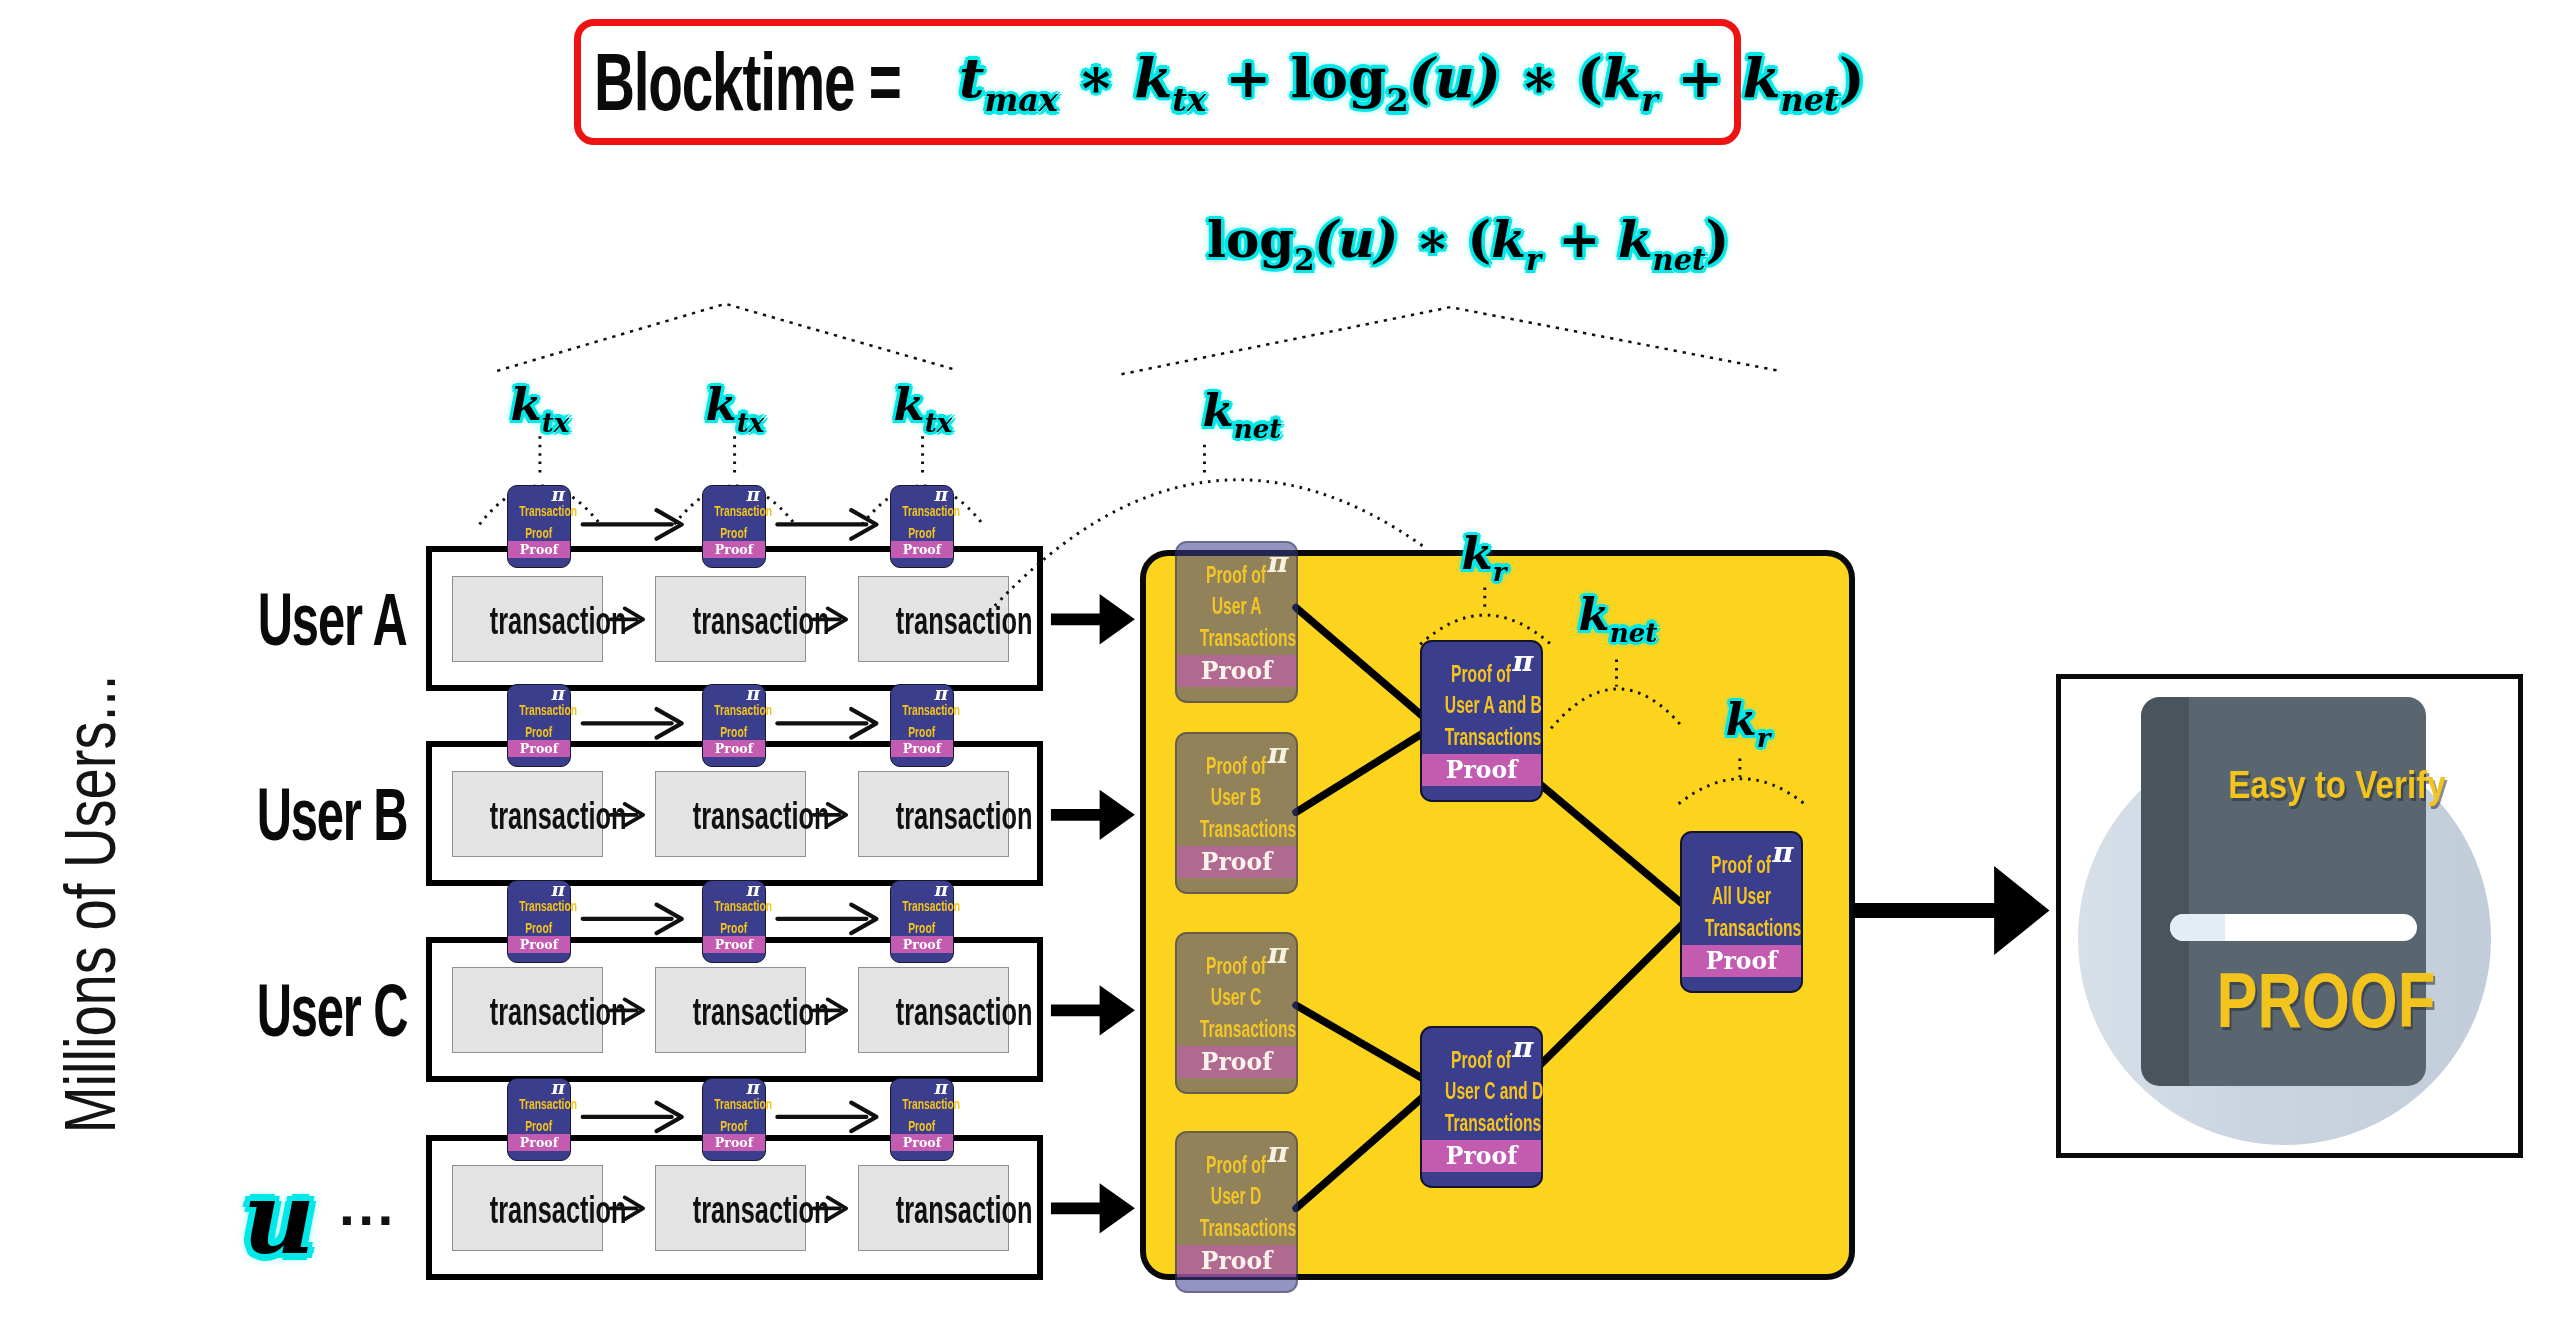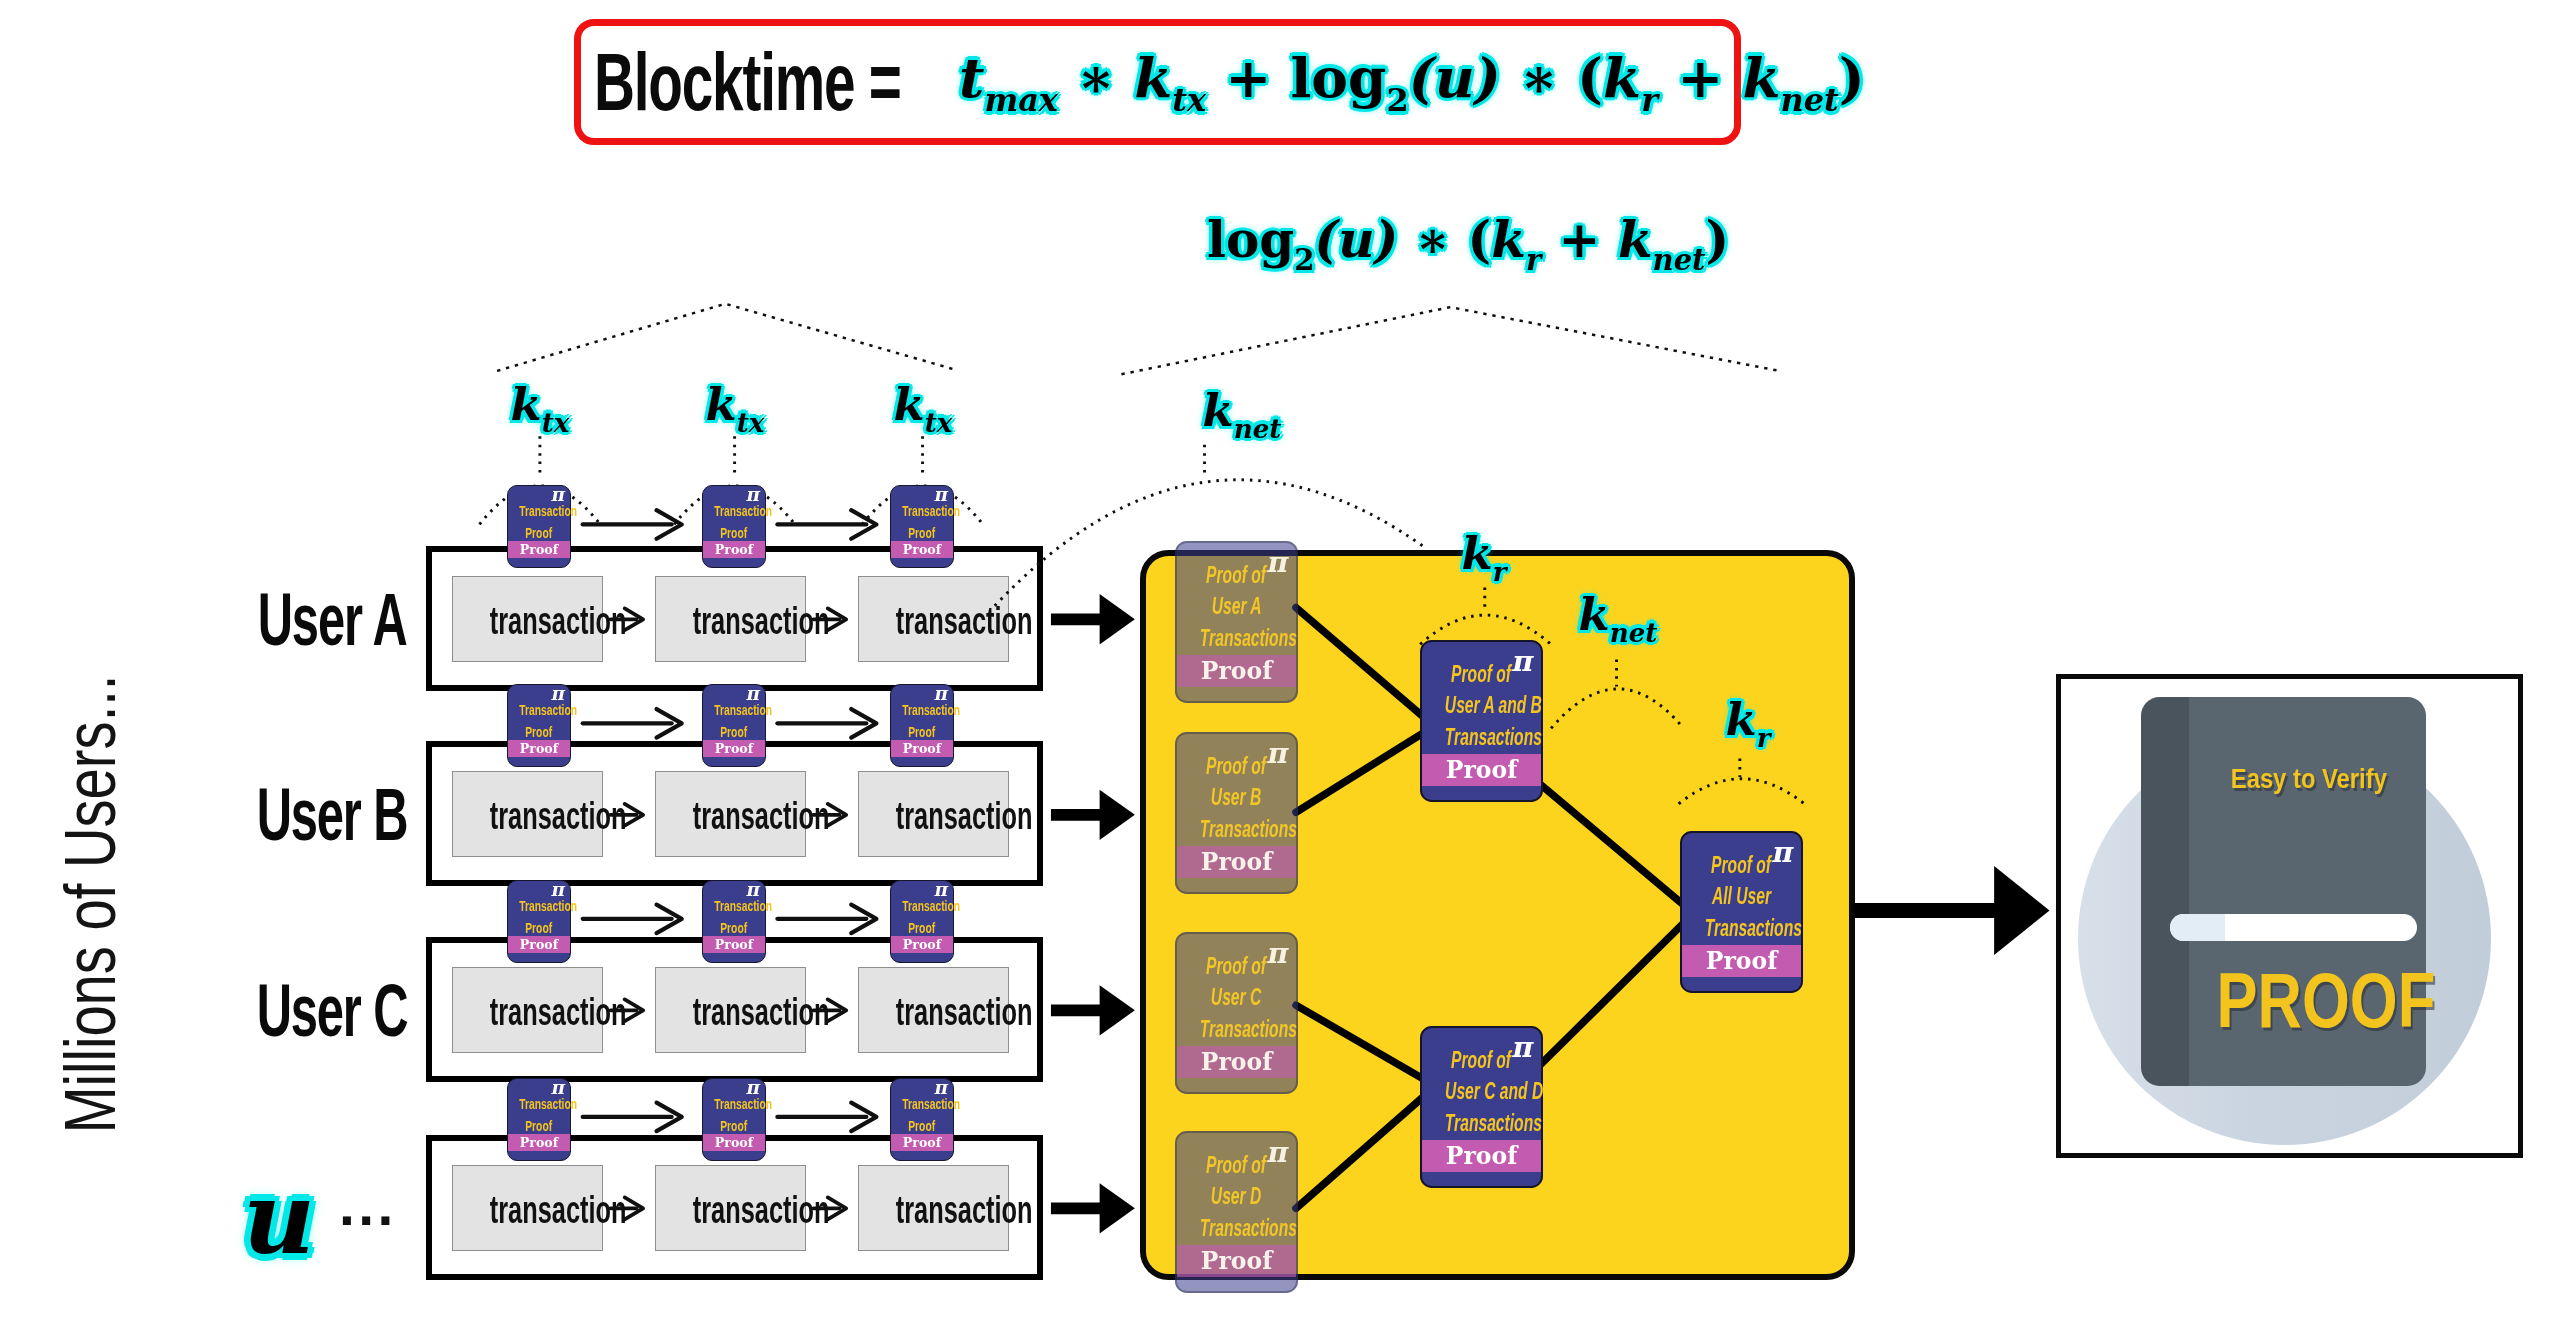--- a/index.html
+++ b/index.html
@@ -66,39 +66,39 @@
   
   .pcard { width:119px; height:158px; border-radius:11.8px; z-index:3; }
   .pcard.opaque { background:#3b3e8c; border:2.5px solid #14142b; }
   .pcard.ghost  { background:rgba(59,62,140,0.55); border:2.5px solid rgba(25,25,50,0.35); }
   .pcard .pi    { position:absolute; top:1.7px; right:7.6px; font-family:"DejaVu Serif",serif;
                   font-style:italic; font-weight:bold; font-size:28.5px; color:#fff; }
   .pcard.ghost .pi { color:rgba(255,252,238,0.92); }
   .pcard .l1 { position:absolute; top:18.5px; left:0; right:0; text-align:center; }
   .pcard .l2 { position:absolute; top:50px; left:0; right:0; text-align:center; }
   .pcard .l3 { position:absolute; top:82px; left:0; right:0; text-align:center; }
-  .pcard .ln { font-size:23px; font-weight:bold; color:#f5c51e;font-style:italic; }
+  .pcard .ln { font-size:23px; font-weight:bold; color:#f5c51e; }
   .pcard.ghost .ln { color:rgba(247,201,36,0.95); }
   .pcard .cnd { transform:scaleX(0.68); }
   .pcard .strip { position:absolute; top:112px; left:0; right:0; height:32px; background:#c35cb0;
                   text-align:center; line-height:32px; font-family:"DejaVu Serif",serif;
                   font-weight:bold; font-size:23.5px; color:#fff; }
   .pcard.ghost .strip { background:rgba(195,92,176,0.62); color:rgba(255,250,240,0.95); }
 
   
   .panel { left:2056px; top:674px; width:457px; height:474px; border:5px solid #0a0a0a; background:#fff; z-index:1; }
   .pcircle { left:17px; top:53px; width:413px; height:413px; border-radius:50%;
              background:linear-gradient(90deg,#d7e0e9 0%,#cbd5e1 40%,#c2cdda 100%); }
   .book { left:80px; top:17.6px; width:285px; height:389px; border-radius:18.5px;
           background:linear-gradient(90deg,#49545c 0%,#49545c 17%,#5a666f 17%,#5a666f 100%); }
   .band { left:109px; top:235px; width:247px; height:27px; border-radius:13.4px; background:#fff; }
   .band .cap { position:absolute; left:0; top:0; width:55px; height:27px; border-radius:13.4px 0 0 13.4px; background:#e2edf5; }
   .btxt { left:128px; width:240px; text-align:center; color:#f2c41d; font-weight:bold;
           text-shadow:2.5px 2.5px 0 rgba(40,45,52,0.55); }
-  .bt1 { top:84px; font-size:28px; }  .bt1 .cnd { transform:scaleX(0.85); }
+  .bt1 { top:84px; font-size:39px;padding-left:20px; }  .bt1 .cnd { transform:scaleX(0.85); }
   .bt2 { top:126px; font-size:112px; } .bt2 .cnd { transform:scaleX(0.64); letter-spacing:-1.7px; }
   .bt3 { top:277px; font-size:77px; }  .bt3 .cnd { transform:scaleX(0.80); }
 
   svg.overlay { position:absolute; left:0; top:0; z-index:2; pointer-events:none; }
   .z3 { z-index:3;border-radius:20px; }
 </style>
 </head>
 <body>
 
 <div id="canvas">

